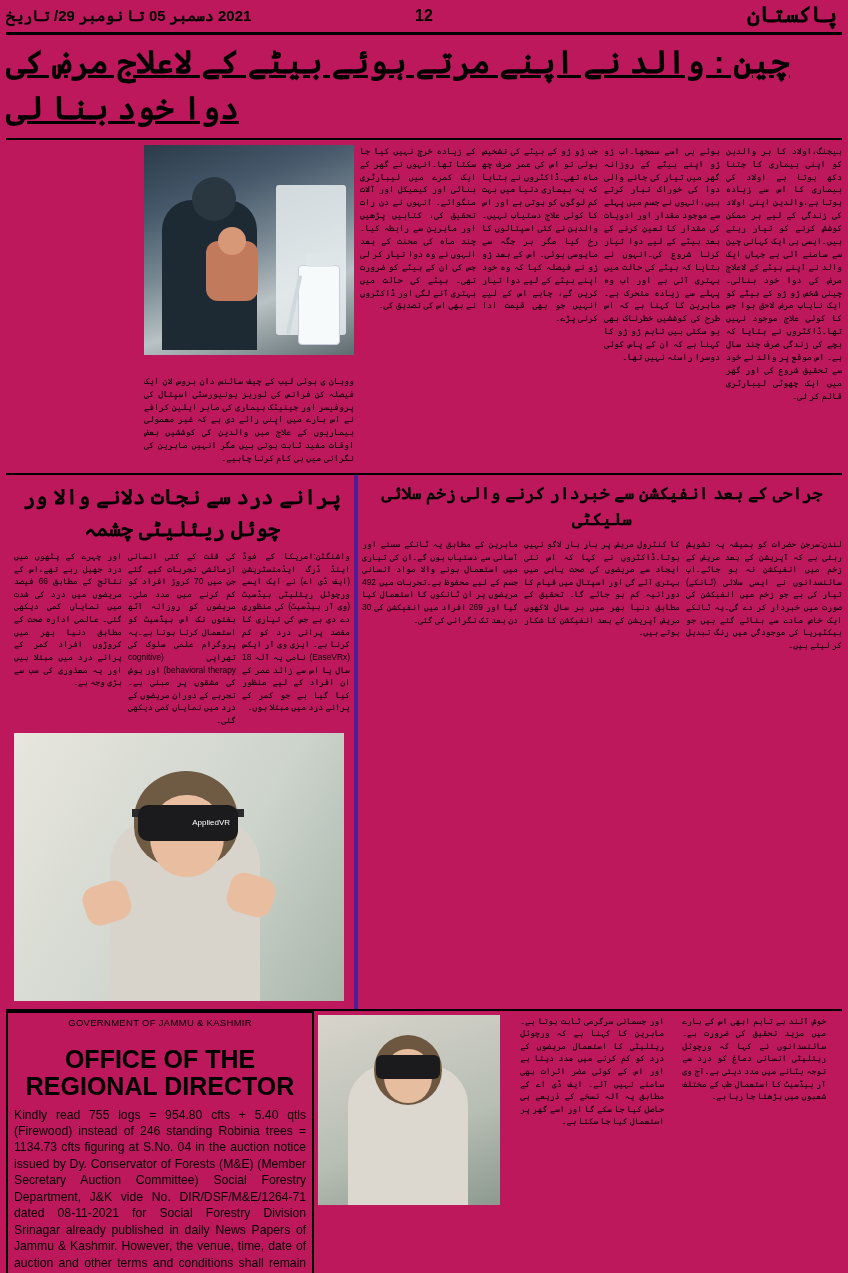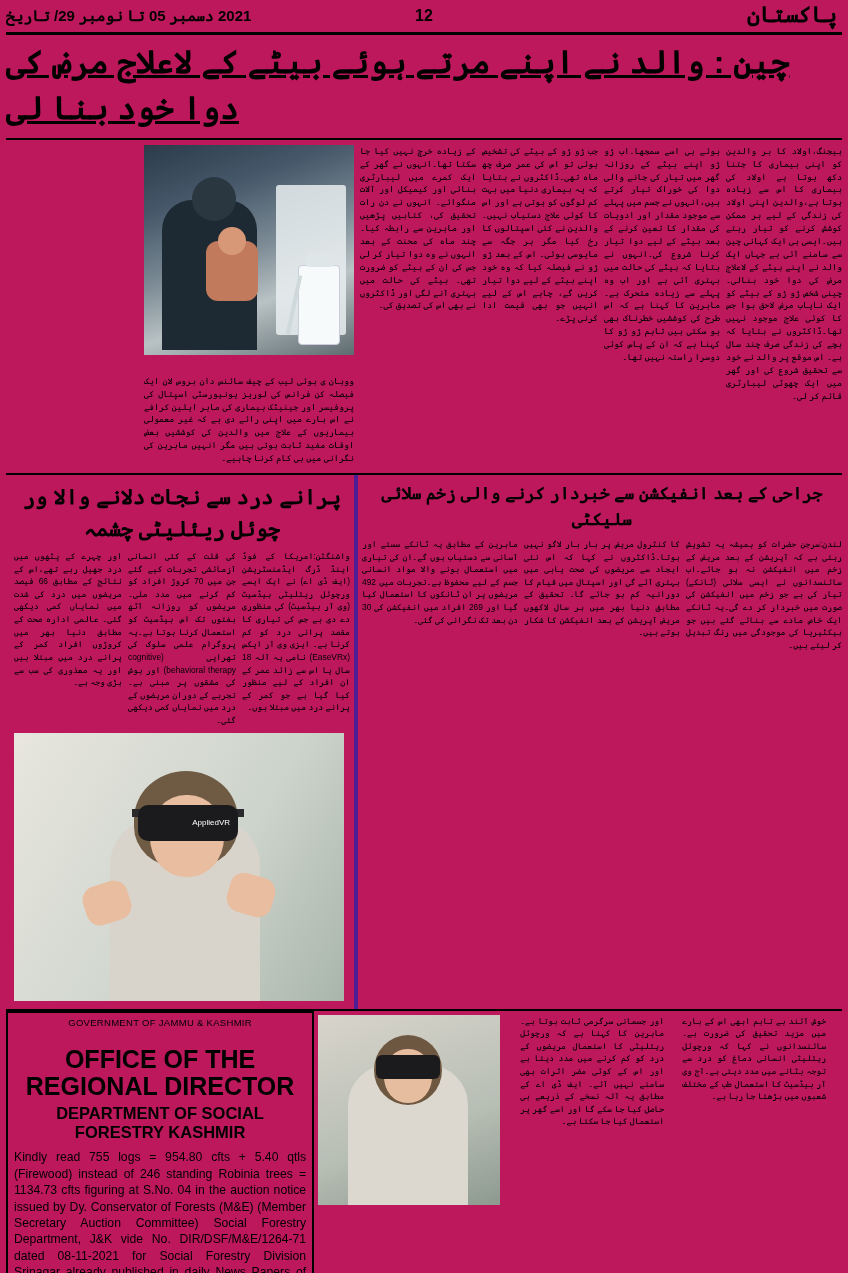--- a/index.html
+++ b/index.html
@@ -186,20 +186,19 @@
         <div class="m-person"></div>
         <div class="m-head"></div>
         <div class="m-face"></div>
         <div class="m-goggle"></div>
       </div>
     </div>
 
     <div class="bottom-left ltr">
       <div class="gov">GOVERNMENT OF JAMMU &amp; KASHMIR</div>
       <div class="office">OFFICE OF THE REGIONAL DIRECTOR</div>
-      <div class="dept">DEPARTMENT OF SOCIAL FORESTRY KASHMIR</div>
       <div class="notice-body">Kindly read 755 logs = 954.80 cfts + 5.40 qtls (Firewood) instead of 246 standing Robinia trees = 1134.73 cfts figuring at S.No. 04 in the auction notice issued by Dy. Conservator of Forests (M&amp;E) (Member Secretary Auction Committee) Social Forestry Department, J&amp;K vide No. DIR/DSF/M&amp;E/1264-71 dated 08-11-2021 for Social Forestry Division Srinagar already published in daily News Papers of Jammu &amp; Kashmir. However, the venue, time, date of auction and other terms and conditions shall remain unchanged.</div>
 
     </div>
 
   </div>
 
 </div>
 
 </body></html>

